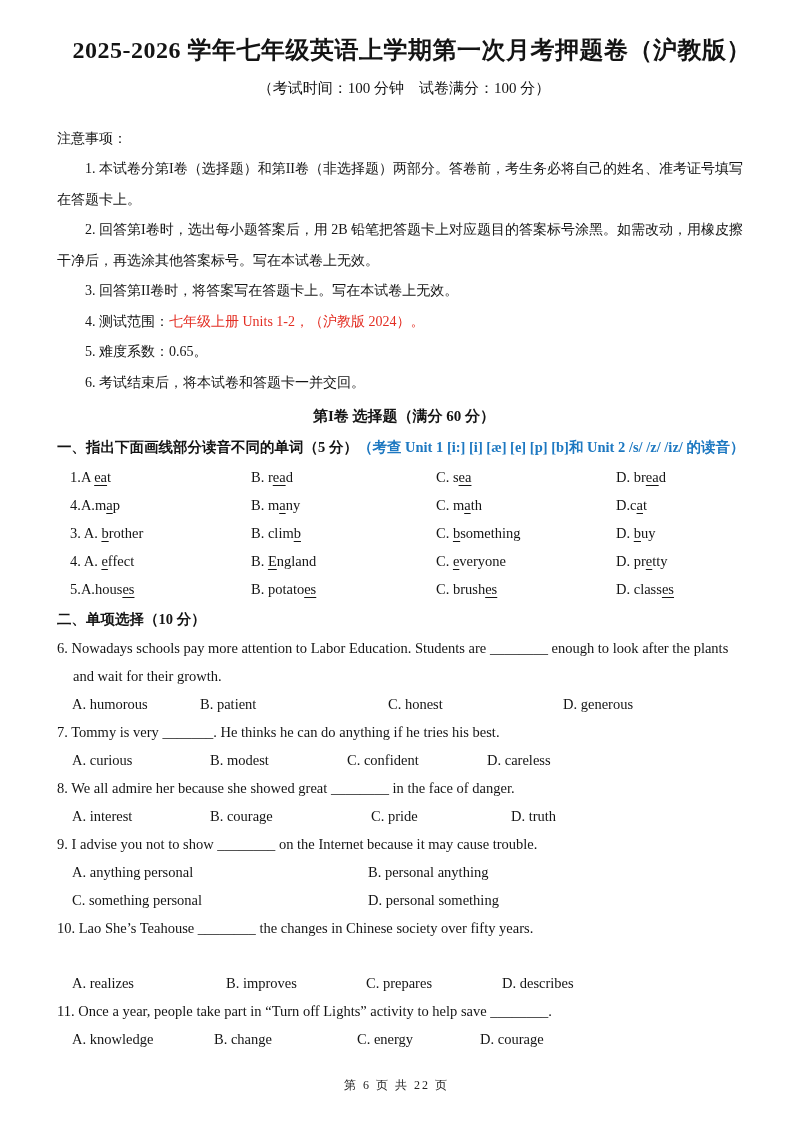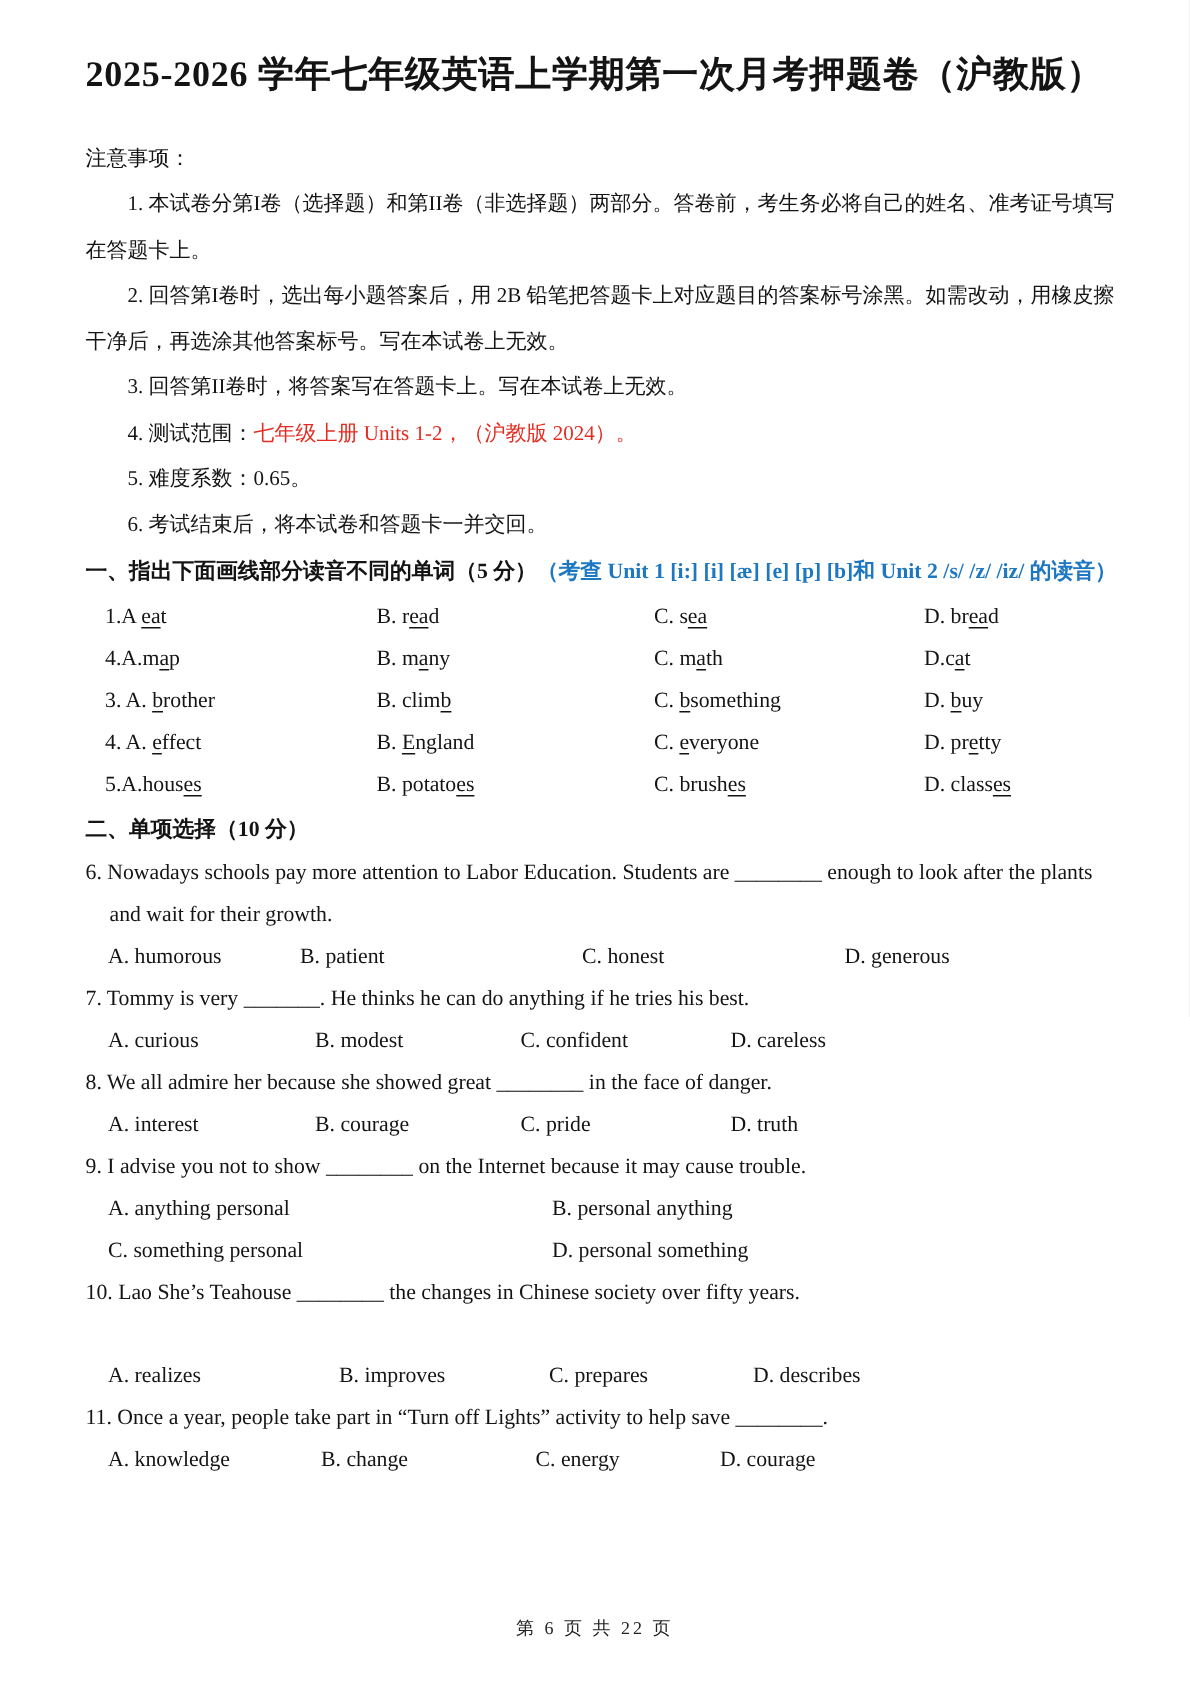--- a/index.html
+++ b/index.html
@@ -2,62 +2,64 @@
 <html style="--red: #e32d22; --blue: #1d78c1;"><head>
 <meta charset="utf-8">
 <style>
   * { margin:0; padding:0; box-sizing:border-box; }
   html,body { background:#e9e9e9; }
   .page {
     width:793px; height:1122px; margin:0 auto; background:#ffffff;
     font-family:"Liberation Serif","DejaVu Serif",serif; color:#141414;
     position:relative; padding:34px 42px 0 57px; overflow:hidden;
   }
-  .title { text-align:left; font-size:24px; font-weight:bold; line-height:1.35; letter-spacing:0.5px; }
+  .title { text-align:right; font-size:24px; font-weight:bold; line-height:1.35; letter-spacing:0.5px; }
   .subtitle { text-align:center; font-size:15px; margin-top:13px; }
   .notice-head { font-size:14px; line-height:30px; margin-top:26px; }
   .note { font-size:14px; line-height:30.5px; text-indent:2em; }
   .red { color:var(--red,#e32d22); }
   .blue { color:var(--blue,#1d78c1); }
   .paper-head { text-align:center; font-weight:bold; font-size:15px; line-height:32px; margin-top:2px; }
   .sec-head { font-weight:bold; font-size:14.5px; line-height:30px; }
   .phonics { font-size:14.5px; margin:1px 0; }
   .phon-row { line-height:28px; padding-left:13px; white-space:nowrap; }
   .phon-cell { display:inline-block; }
   .phon-cell:nth-child(1){ width:181px; }
   .phon-cell:nth-child(2){ width:185px; }
   .phon-cell:nth-child(3){ width:180px; }
   .u { text-decoration:underline; text-underline-offset:3px; }
   .question { font-size:14.5px; line-height:28px; padding-left:16px; text-indent:-16px; }
   .opts { font-size:14.5px; line-height:28px; padding-left:15px; }
   .opt { display:inline-block; }
   .q6 .opt:nth-child(1){width:128px;} .q6 .opt:nth-child(2){width:188px;} .q6 .opt:nth-child(3){width:175px;}
   .q7 .opt:nth-child(1){width:138px;} .q7 .opt:nth-child(2){width:137px;} .q7 .opt:nth-child(3){width:140px;}
-  .q8 .opt:nth-child(1){width:138px;} .q8 .opt:nth-child(2){width:137px;} .q8 .opt:nth-child(3){width:140px;}
+  .q8 .opt:nth-child(1){width:138px;} .q8 .opt:nth-child(2){width:137px;} .q8 .opt:nth-child(3){width:140px;margin-left:24px;}
   .q10 .opt:nth-child(1){width:154px;} .q10 .opt:nth-child(2){width:140px;margin-top:27px;} .q10 .opt:nth-child(3){width:136px;}
   .q11 .opt:nth-child(1){width:142px;} .q11 .opt:nth-child(2){width:143px;} .q11 .opt:nth-child(3){width:123px;}
   .grid2 { display:grid; grid-template-columns:296px 1fr; }
   .footer { position:absolute; bottom:28px; left:0; width:100%; text-align:center; font-size:12px; color:#222; letter-spacing:2px; }
 </style>
 </head>
 <body>
 
 <div class="page">
   <h1 class="title">2025-2026 学年七年级英语上学期第一次月考押题卷（沪教版）</h1>
+  <div class="subtitle">（考试时间：100 分钟　试卷满分：100 分）</div>
 
   <div>
     <div class="notice-head">注意事项：</div>
     <p class="note">1. 本试卷分第I卷（选择题）和第II卷（非选择题）两部分。答卷前，考生务必将自己的姓名、准考证号填写在答题卡上。</p>
     <p class="note">2. 回答第I卷时，选出每小题答案后，用 2B 铅笔把答题卡上对应题目的答案标号涂黑。如需改动，用橡皮擦干净后，再选涂其他答案标号。写在本试卷上无效。</p>
     <p class="note">3. 回答第II卷时，将答案写在答题卡上。写在本试卷上无效。</p>
     <p class="note"><span>4. 测试范围：</span><span class="red">七年级上册 Units 1-2，（沪教版 2024）。</span></p>
     <p class="note">5. 难度系数：0.65。</p>
     <p class="note">6. 考试结束后，将本试卷和答题卡一并交回。</p>
   </div>
 
+  <div class="paper-head">第I卷 选择题（满分 60 分）</div>
 
   <div class="sec-head"><span>一、指出下面画线部分读音不同的单词（5 分）</span><span class="blue">（考查 Unit 1 [i:] [i] [æ] [e] [p] [b]和 Unit 2 /s/ /z/ /iz/ 的读音）</span></div>
 
   <div class="phonics">
       <div class="phon-row"><span class="phon-cell"><span>1.A </span><span class="u">ea</span><span>t</span></span><span class="phon-cell"><span>B. r</span><span class="u">ea</span><span>d</span></span><span class="phon-cell"><span>C. s</span><span class="u">ea</span><span></span></span><span class="phon-cell"><span>D. br</span><span class="u">ea</span><span>d</span></span></div>
       <div class="phon-row"><span class="phon-cell"><span>4.A.m</span><span class="u">a</span><span>p</span></span><span class="phon-cell"><span>B. m</span><span class="u">a</span><span>ny</span></span><span class="phon-cell"><span>C. m</span><span class="u">a</span><span>th</span></span><span class="phon-cell"><span>D.c</span><span class="u">a</span><span>t</span></span></div>
       <div class="phon-row"><span class="phon-cell"><span>3. A. </span><span class="u">b</span><span>rother</span></span><span class="phon-cell"><span>B. clim</span><span class="u">b</span><span></span></span><span class="phon-cell"><span>C. </span><span class="u">b</span><span>something</span></span><span class="phon-cell"><span>D. </span><span class="u">b</span><span>uy</span></span></div>
       <div class="phon-row"><span class="phon-cell"><span>4. A. </span><span class="u">e</span><span>ffect</span></span><span class="phon-cell"><span>B. </span><span class="u">E</span><span>ngland</span></span><span class="phon-cell"><span>C. </span><span class="u">e</span><span>veryone</span></span><span class="phon-cell"><span>D. pr</span><span class="u">e</span><span>tty</span></span></div>
       <div class="phon-row"><span class="phon-cell"><span>5.A.hous</span><span class="u">es</span><span></span></span><span class="phon-cell"><span>B. potato</span><span class="u">es</span><span></span></span><span class="phon-cell"><span>C. brush</span><span class="u">es</span><span></span></span><span class="phon-cell"><span>D. class</span><span class="u">es</span><span></span></span></div>
     </div>

